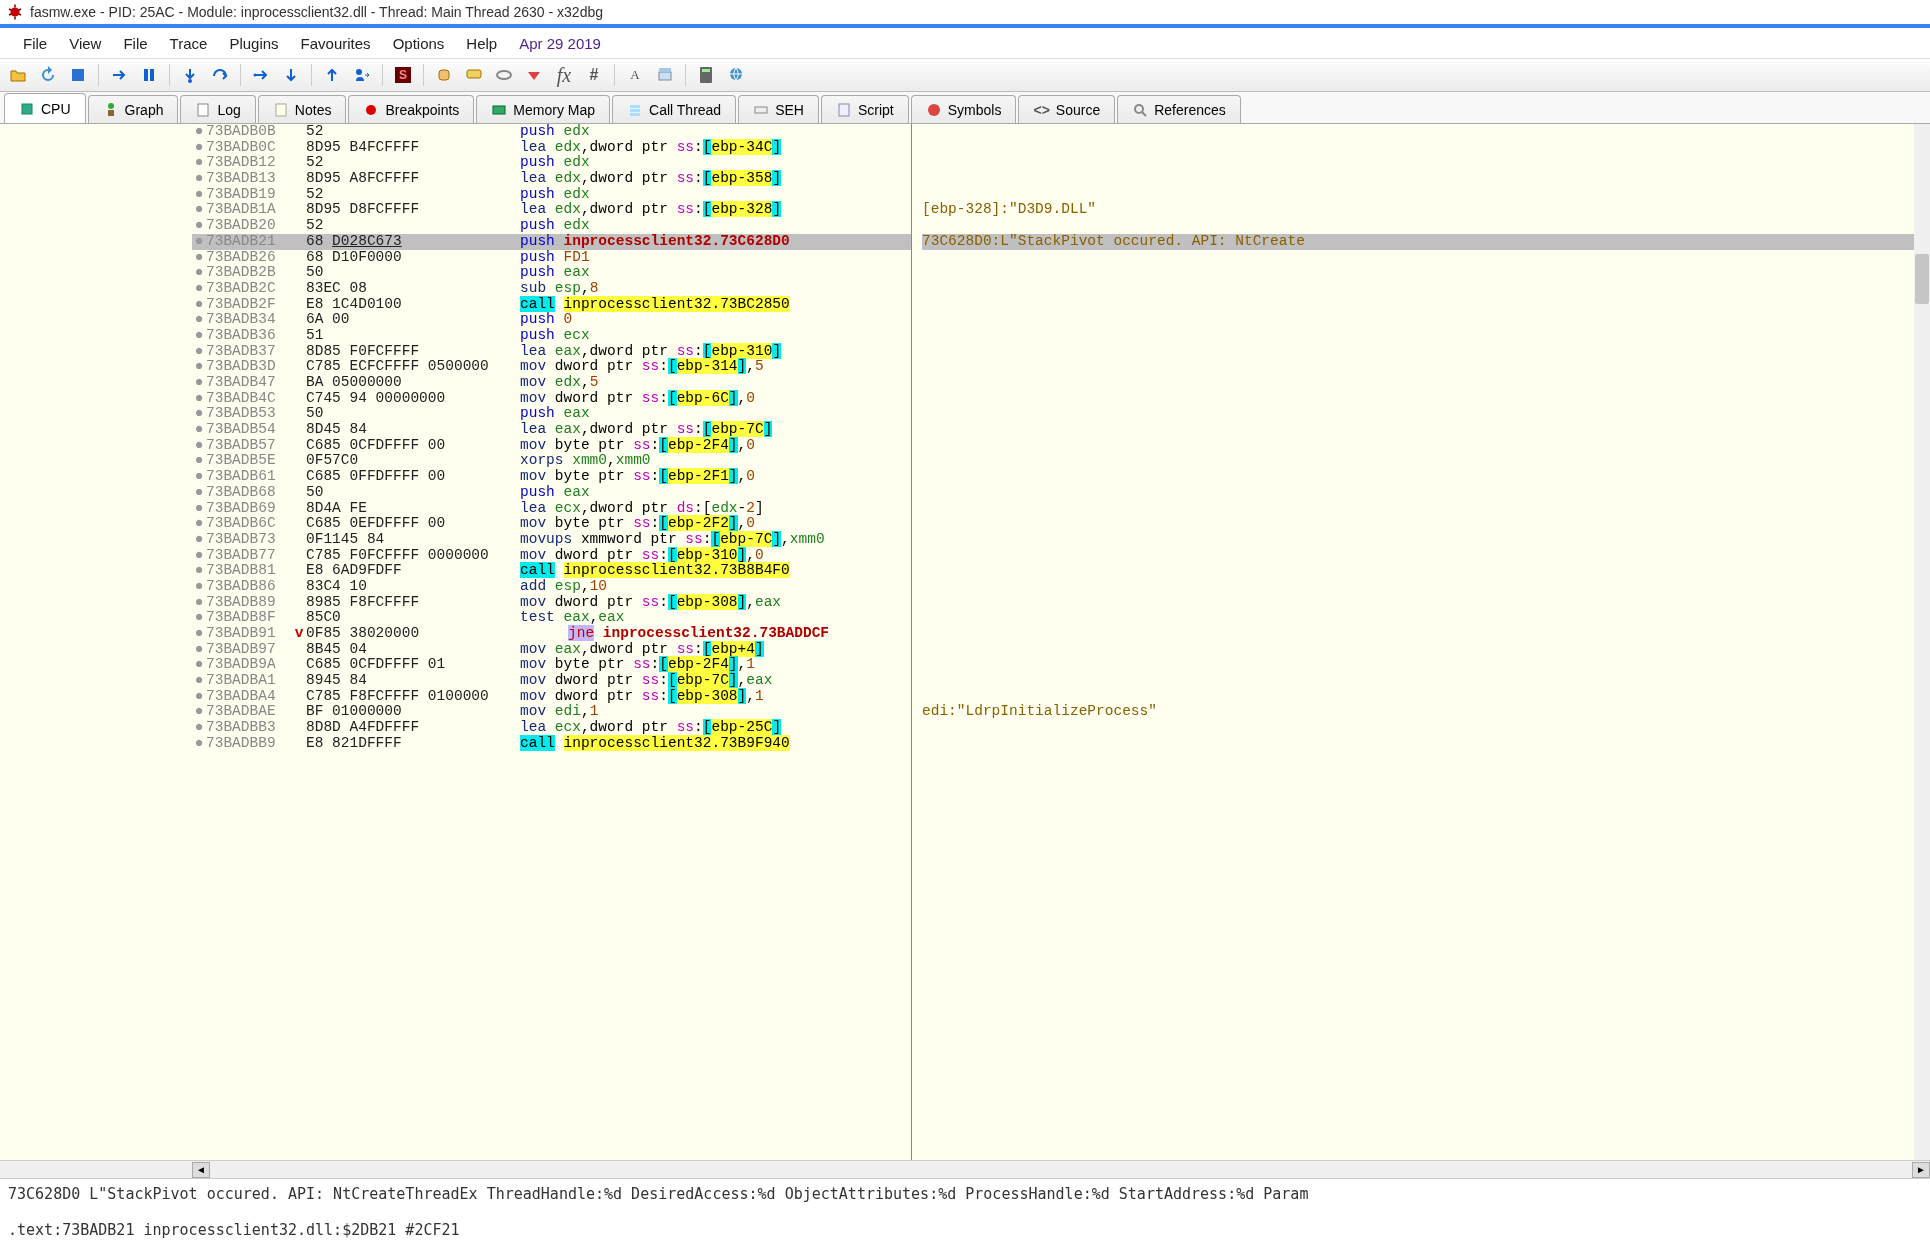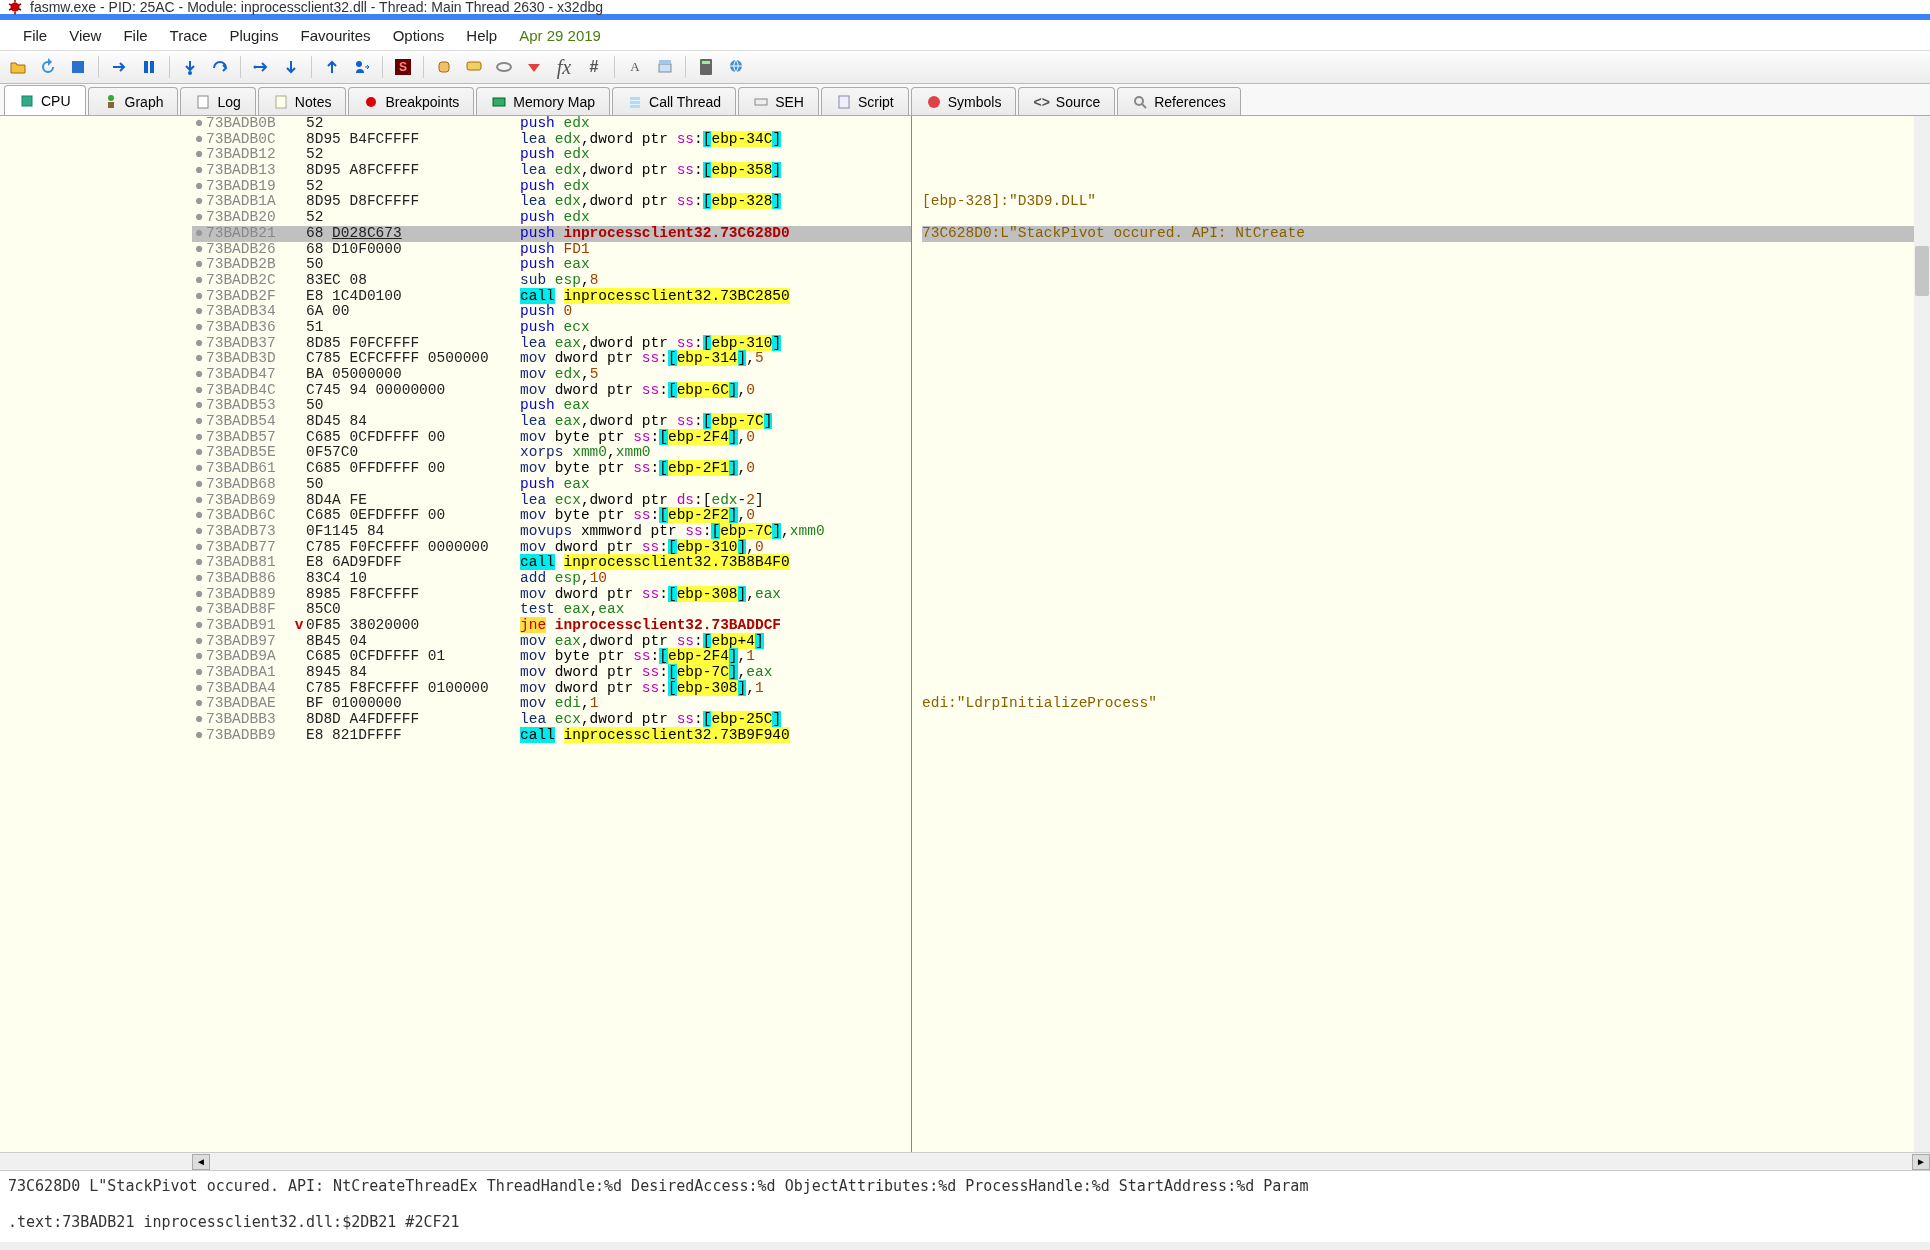--- a/index.html
+++ b/index.html
@@ -1,22 +1,22 @@
 <!DOCTYPE html>
 <html><head>
 <meta charset="utf-8">
 <style>
 * { margin:0; padding:0; box-sizing:border-box; }
 body { font-family:"Segoe UI",Tahoma,sans-serif; font-size:13px; background:#f0f0f0; overflow:hidden; }
-.titlebar { display:flex; align-items:center; height:20px; background:#fff; border-bottom:6px solid #3b82f6; padding:0 6px; }
+.titlebar { display:flex; align-items:center; height:28px; background:#fff; border-bottom:4px solid #3b82f6; padding:0 6px; }
 .titlebar svg { width:18px; height:18px; margin-right:6px; }
 .titlebar-text { font-size:14px; color:#333; }
 .menubar { display:flex; align-items:center; height:30px; background:#fff; padding:0 23px; gap:22px; }
 .menu-item { font-size:15px; color:#222; cursor:pointer; }
-.menu-date { color:#4d7c0f; }
+.menu-date { color:#4c1d95; }
 .toolbar { display:flex; align-items:center; height:34px; background:linear-gradient(#fdfdfd,#ececec); border-top:1px solid #ddd; border-bottom:1px solid #bbb; padding:0 6px; gap:6px; }
 .toolbar .tb-btn { width:24px; height:24px; display:flex; align-items:center; justify-content:center; cursor:pointer; border-radius:2px; }
 .toolbar .sep { width:1px; height:22px; background:#ccc; margin:0 2px; }
 .tabbar { display:flex; align-items:flex-end; height:32px; background:#f8f8f8; border-bottom:1px solid #aaa; padding-left:4px; }
 .tab { display:flex; align-items:center; height:28px; padding:0 14px; background:linear-gradient(#f6f6f6,#eaeaea); border:1px solid #aaa; border-bottom:none; margin-right:2px; border-radius:4px 4px 0 0; cursor:pointer; font-size:14px; gap:6px; }
 .tab.active { background:#fff; height:30px; }
 .tab svg, .tab .ic { width:16px; height:16px; }
 .content { display:flex; height:calc(100vh - 28px - 30px - 34px - 32px - 90px); background:#fffff0; font-family:"Consolas","Courier New",monospace; font-size:14.5px; }
 .gutter { width:192px; background:#fffff0; }
 .disasm { flex:0 0 720px; overflow:hidden; position:relative; border-right:1px solid #888; }
@@ -29,21 +29,21 @@
 .ins { flex:1; }
 .mn-mov { color:#142878; }
 .mn-push{ color:#0000c8; }
 .mn-lea { color:#142878; }
 .mn-call{ background:#00ecec; color:#000; }
 .mn-sub { color:#142878; }
 .mn-add { color:#142878; }
 .mn-test{ color:#142878; }
 .mn-xorps{ color:#142878; }
 .mn-movups{ color:#142878; }
-.mn-jne { background:#fde047; color:#c00000; }
+.mn-jne { background:#c4b5fd; color:#c00000;margin-left:48px; }
 .reg { color:#208020; }
 .seg { color:#c000c0; }
 .hl-br { background:#00ecec; color:#000; }
 .hl-disp{ background:#ffff40; color:#000; }
 .num { color:#a04000; }
 .target{ background:#ffff40; color:#000; }
 .jtarget{ color:#b00000;font-weight:bold; }
 .byteop{ text-decoration:underline; }
 .cmt { color:#8a6000; }
 .scroll-h { height:18px; background:#f0f0f0; border-top:1px solid #ccc; display:flex; align-items:center; }

